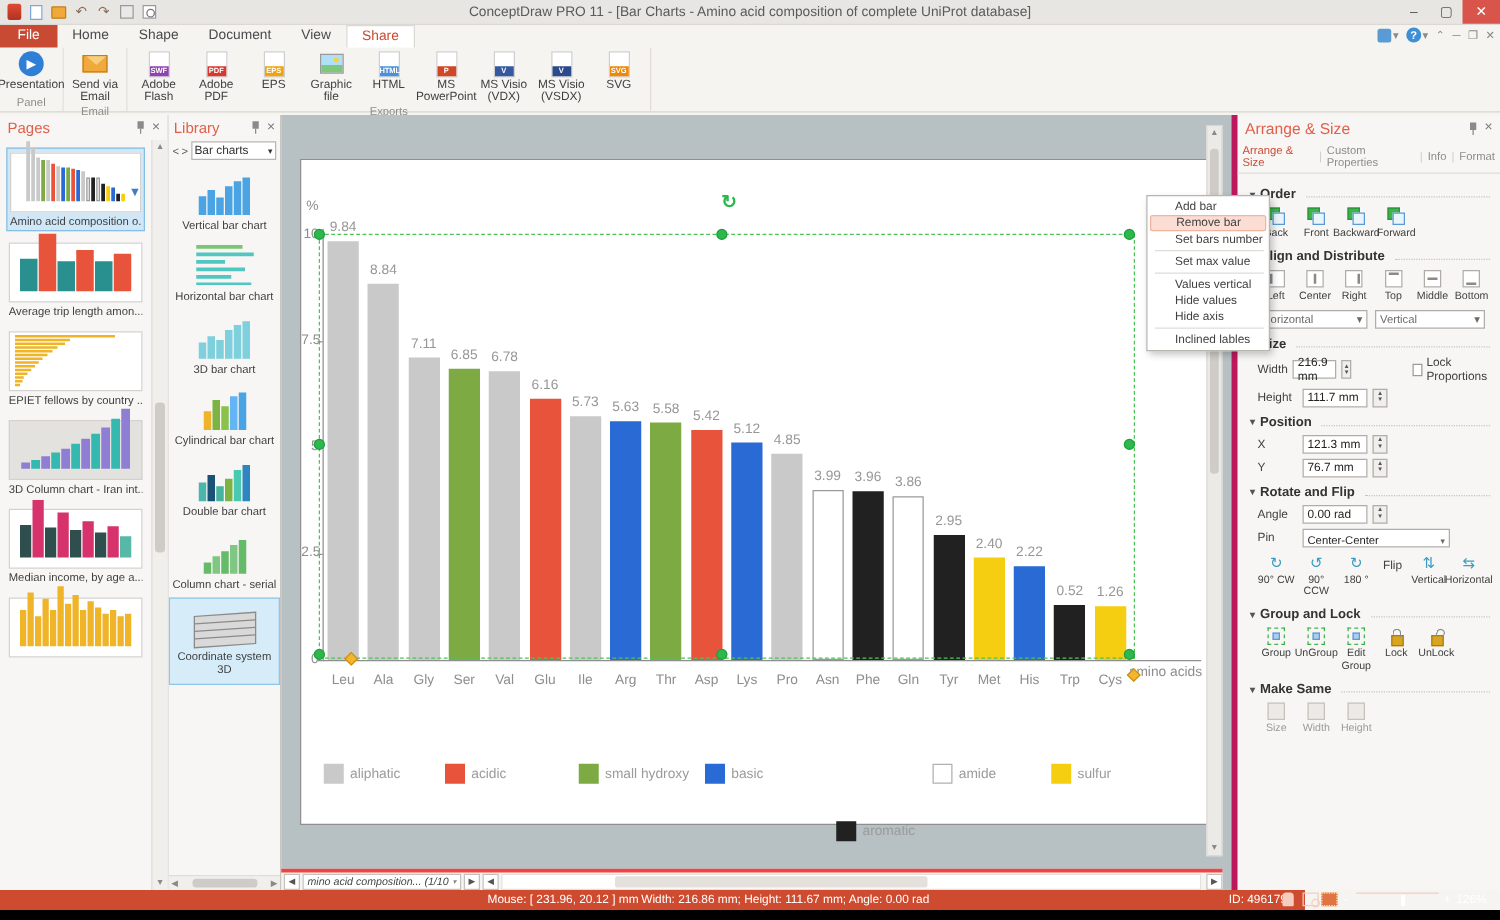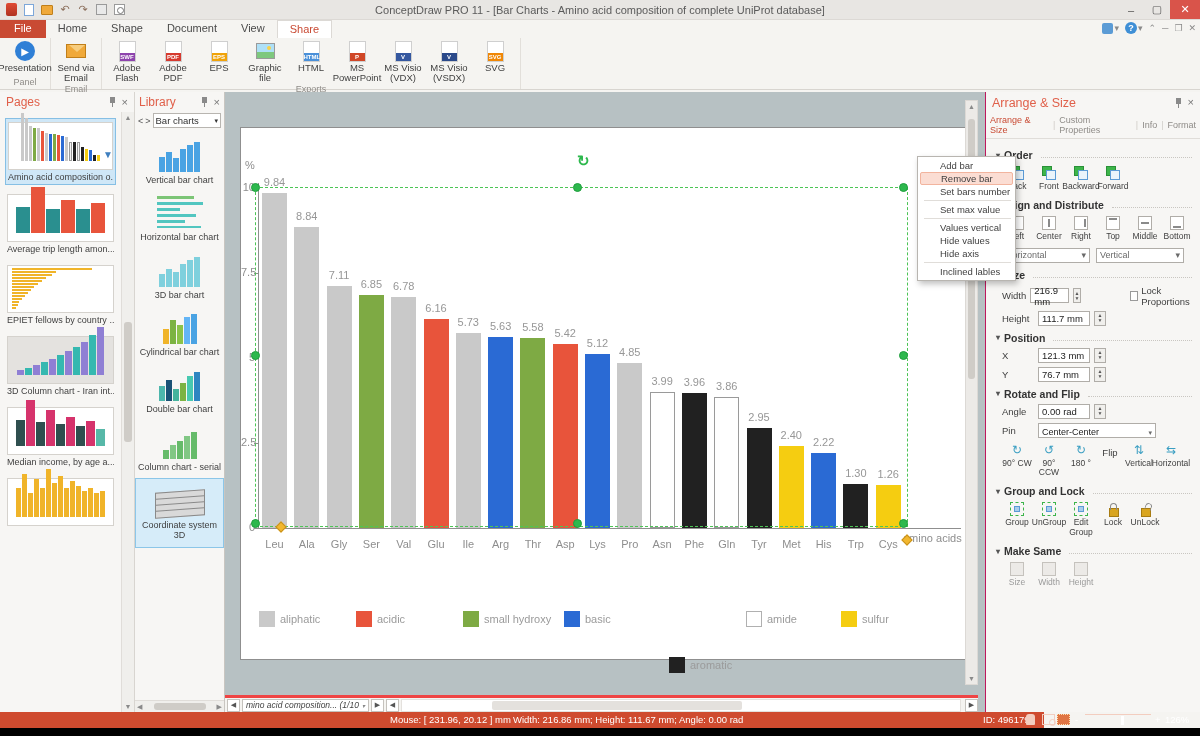--- a/index.html
+++ b/index.html
@@ -118,21 +118,21 @@
   #pb-track { flex:1; height:13px; background:#fff; border:1px solid #e4e1dd; margin:0 2px; position:relative;}
   #pb-thumb { position:absolute; left:90px; width:250px; top:1px; bottom:1px; background:#e4e1dd; border-radius:2px;}
 
   
   #ctx-menu { position:absolute; left:917px; top:156px; width:99px; background:#fff; border:1px solid #b8b5b0; box-shadow:2px 3px 6px rgba(0,0,0,.25); padding:2px; z-index:50;}
   .cm-item { height:13px; display:flex; align-items:center; padding-left:20px; font-size:9.5px; color:#3f3f3f; }
   .cm-item.hl { background:#fbddd3; border:1px solid #f2b49e; border-radius:2px; }
   .cm-sep { height:1px; background:#e0ddd9; margin:2px 2px 2px 4px; }
 
   
-  #arrange-panel { width:215px; background:#f7f6f4; border-left:1px solid #be185d; display:flex; flex-direction:column; }
+  #arrange-panel { width:215px; background:#f7f6f4; border-left:5px solid #be185d; display:flex; flex-direction:column; }
   #ap-tabs { display:flex; align-items:center; gap:4px; padding:2px 4px 3px; border-bottom:1px solid #e0ddd9; font-size:9px; color:#8f8c88; }
   #ap-tabs .apt.active { color:#c94a33; }
   #ap-body { flex:1; padding:4px 8px 0 10px; overflow:hidden; }
   .sec-title { display:flex; align-items:center; gap:4px; font-weight:bold; font-size:10.5px; color:#333; margin-top:6px; }
   .sec-title .tri { font-size:8px; color:#555; }
   .sec-line { flex:1; border-bottom:1px dotted #c9c6c1; margin-left:4px; height:6px;}
   .abtn-row { display:flex; align-items:flex-start; padding:5px 0 2px 6px; gap:2px; flex-wrap:nowrap;}
   .abtn { width:30px; display:flex; flex-direction:column; align-items:center; gap:2px;}
   .abtn .albl { font-size:8.5px; color:#3f3f3f; text-align:center; line-height:1.1;}
   .abtn.dis .albl { color:#9a9a9a; }
@@ -585,21 +585,21 @@
             <div class="bar-val" style="left: 432.9px; top: 248px;">3.96</div>
             <div class="bar" style="left: 473.2px; top: 269px; height: 131px; background: rgb(255, 255, 255); border: 1px solid rgb(154, 154, 154);"></div>
             <div class="bar-val" style="left: 465.2px; top: 252px;">3.86</div>
             <div class="bar" style="left: 505.5px; top: 300px; height: 100px; background: rgb(33, 33, 33);"></div>
             <div class="bar-val" style="left: 497.5px; top: 283px;">2.95</div>
             <div class="bar" style="left: 537.8px; top: 318px; height: 82px; background: rgb(245, 205, 17);"></div>
             <div class="bar-val" style="left: 529.8px; top: 301px;">2.40</div>
             <div class="bar" style="left: 570.1px; top: 325px; height: 75px; background: rgb(42, 106, 212);"></div>
             <div class="bar-val" style="left: 562.1px; top: 308px;">2.22</div>
             <div class="bar" style="left: 602.4px; top: 356px; height: 44px; background: rgb(33, 33, 33);"></div>
-            <div class="bar-val" style="left: 594.4px; top: 339px;">1.30</div>
+            <div class="bar-val" style="left: 594.4px; top: 339px;">0.52</div>
             <div class="bar" style="left: 634.7px; top: 357px; height: 43px; background: rgb(245, 205, 17);"></div>
             <div class="bar-val" style="left: 626.7px; top: 340px;">1.26</div>
           </div>
         <div id="yticks">
             <div class="ytick-lbl" style="top: 393px;">0</div>
             <div class="ytick-mark" style="top: 400px;"></div>
             <div class="ytick-lbl" style="top: 308px;">2.5</div>
             <div class="ytick-mark" style="top: 315px;"></div>
             <div class="ytick-lbl" style="top: 223px;">5</div>
             <div class="ytick-mark" style="top: 230px;"></div>

